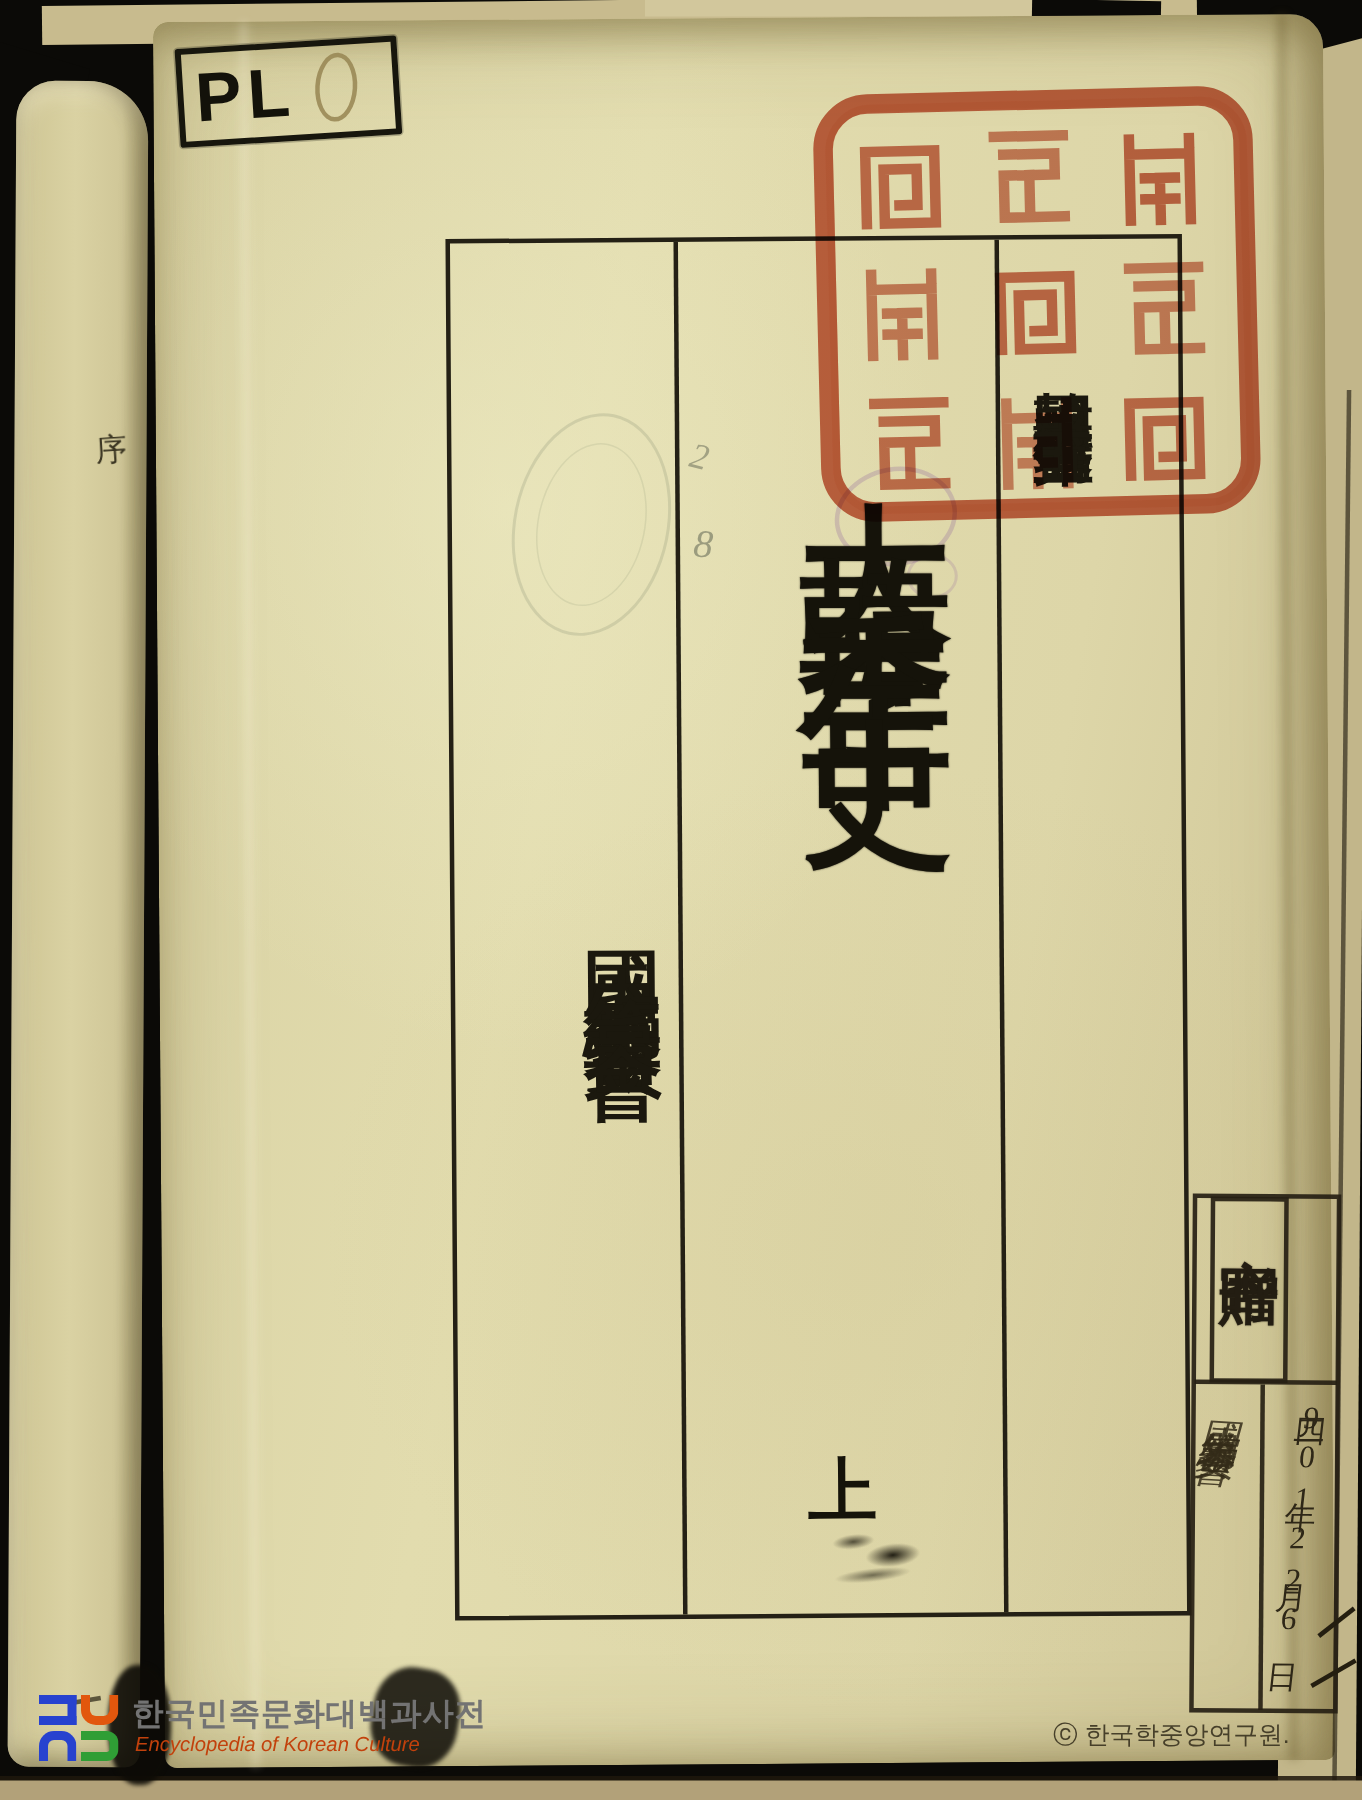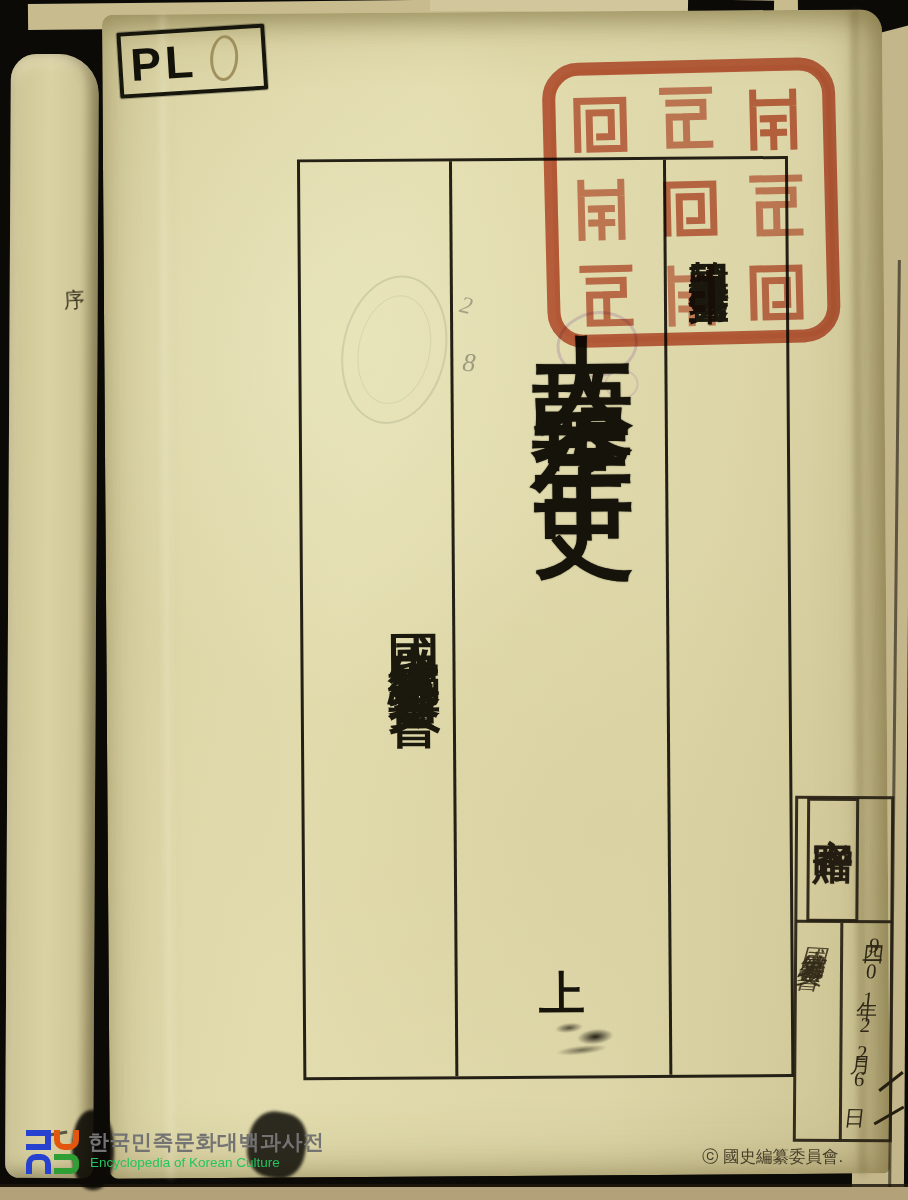--- a/index.html
+++ b/index.html
@@ -107,21 +107,21 @@
 
   
   .watermark{left:26px;top:1128px;width:280px;height:60px;z-index:8;font-family:"Liberation Sans",sans-serif;}
   .logo{left:0;top:2px;width:56px;height:46px;}
   .glyph{width:25px;height:20px;}
   .g-tl{left:0;top:0;border:6px solid #2742cf;border-left:none;}
   .g-tr{left:28px;top:0;border:6px solid #e2570d;border-top:none;border-radius:0 0 10px 10px;}
   .g-bl{left:0;top:24px;border:6px solid #2742cf;border-bottom:none;border-radius:10px 10px 0 0;}
   .g-br{left:28px;top:24px;border:6px solid #2f9e35;border-left:none;border-radius:0 8px 8px 0;}
   .wm-kr{left:62px;top:0;font-weight:700;font-size:21px;letter-spacing:.5px;color:#737373;white-space:nowrap;}
-  .wm-en{left:64px;top:27px;font-size:13.5px;color:#22c55e;white-space:nowrap;}
+  .wm-en{left:64px;top:27px;font-size:13.5px;color:#c2410c;white-space:nowrap;font-style:italic;}
   .copyright{left:702px;top:1146px;width:200px;font-family:"Liberation Sans",sans-serif;font-size:16.5px;
       color:rgba(60,53,34,.92);z-index:8;white-space:nowrap;}
 </style>
 </head>
 <body>
 
 <div id="shot">
 
   <div class="back-top"></div>
   <div class="back-top2"></div>
@@ -208,15 +208,15 @@
     <div class="logo">
       <div class="glyph g-tl"></div>
       <div class="glyph g-tr"></div>
       <div class="glyph g-bl"></div>
       <div class="glyph g-br"></div>
     </div>
     <div class="wm-kr">한국민족문화대백과사전</div>
     <div class="wm-en">Encyclopedia of Korean Culture</div>
   </div>
 
-  <div class="copyright">ⓒ 國史編纂委員會.</div>
+  <div class="copyright">ⓒ 한국학중앙연구원.</div>
 
 </div>
 
 </body></html>

